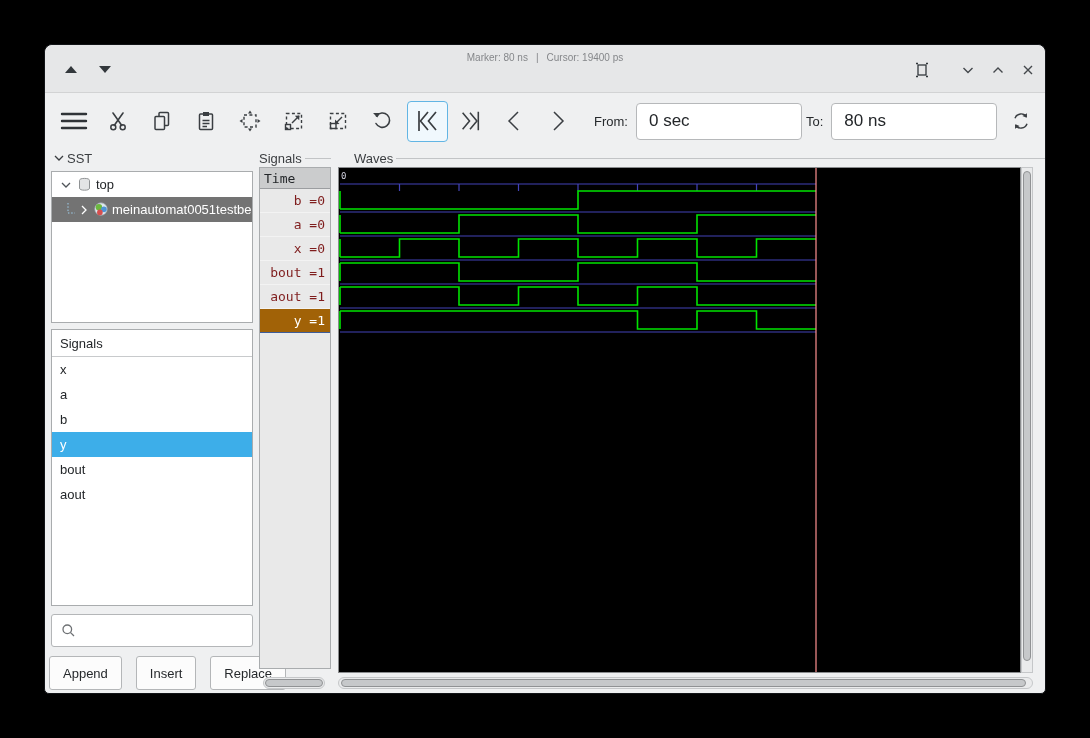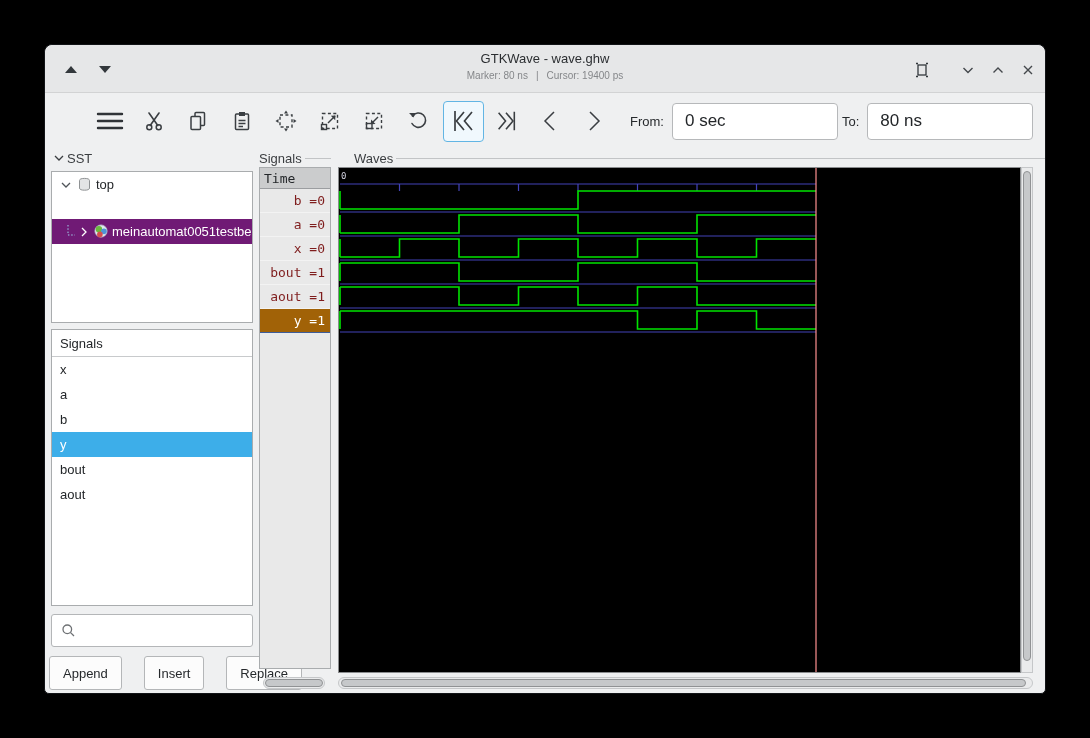--- a/index.html
+++ b/index.html
@@ -14,43 +14,43 @@
   .tb-title{font-size:13px;font-weight:500;color:#2b2e31;line-height:18px;}
   .tb-sub{font-size:10px;color:#85878a;line-height:15px;}
   .tb-sub span{margin:0 4px;}
   .shade-btn{position:absolute;top:17px;width:22px;height:16px;cursor:default;}
   .tri-up{width:0;height:0;border-left:6px solid transparent;border-right:6px solid transparent;
     border-bottom:7px solid #33383c;margin:4px auto 0;}
   .tri-down{width:0;height:0;border-left:6px solid transparent;border-right:6px solid transparent;
     border-top:7px solid #33383c;margin:4px auto 0;}
   .win-btn{position:absolute;top:14px;width:22px;height:22px;display:flex;align-items:center;justify-content:center;}
   
-  .toolbar{position:absolute;left:0;top:49px;right:0;height:54px;display:flex;align-items:center;padding-left:36px;}
+  .toolbar{position:absolute;left:0;top:49px;right:0;height:54px;display:flex;align-items:center;}
   .tbi{width:24px;height:24px;margin-right:20px;flex:0 0 auto;display:flex;align-items:center;justify-content:center;}
   .tbi svg{display:block;}
   .tbtn-hl{width:41px;height:41px;margin:0 6px 0 -7px;border:1px solid #62b5e4;background:#f0f8fd;
     border-radius:4px;display:flex;align-items:center;justify-content:center;flex:0 0 auto;}
   .tb-label{font-size:13px;color:#26292c;margin:0 8px 0 4px;flex:0 0 auto;}
   .tb-input{width:166px;height:37px;border:1px solid #b6b8ba;border-radius:4px;background:#fff;
     font-size:17px;color:#232629;padding:0 12px;font-family:"Liberation Sans",sans-serif;flex:0 0 auto;}
   
   .frame-label{position:absolute;font-size:13px;color:#3a3d40;display:flex;align-items:center;}
   .frame-label .line{height:1px;background:#c2c4c6;flex:1 0 auto;margin-left:3px;}
   
   .panel{position:absolute;background:#fff;border:1px solid #a9acae;}
   .tree-row{height:25px;display:flex;align-items:center;font-size:13px;color:#232629;white-space:nowrap;overflow:hidden;}
-  .tree-row.sel{background:#701a75;color:#fff;margin-top:22px;}
+  .tree-row.sel{background:#737373;color:#fff;}
   .chev{flex:0 0 auto;display:flex;align-items:center;justify-content:center;width:16px;height:16px;}
   .list-item{height:25px;line-height:25px;padding-left:8px;font-size:13px;color:#232629;}
   .list-item.sel{background:#3daee9;color:#fff;}
   .list-header{height:27px;line-height:27px;padding-left:8px;font-size:13px;color:#232629;border-bottom:1px solid #c8cacc;}
   .search-box{position:absolute;left:6px;top:569px;width:202px;height:33px;background:#fff;
     border:1px solid #b4b6b8;border-radius:3px;display:flex;align-items:center;}
   .search-box input{border:none;outline:none;flex:1;font-size:13px;font-family:"Liberation Sans",sans-serif;background:transparent;}
-  .btn-row{position:absolute;left:4px;top:611px;width:204px;display:flex;gap:22px;justify-content:space-between;}
+  .btn-row{position:absolute;left:4px;top:611px;width:204px;display:flex;gap:14px;justify-content:space-between;}
   .btn-row button{height:34px;background:#fcfcfc;border:1px solid #b4b6b8;border-radius:3px;
     font-size:13px;color:#26292c;padding:0 13px;font-family:"Liberation Sans",sans-serif;}
   
   .sigpanel{position:absolute;left:214px;top:122px;width:72px;height:502px;background:#e9e9e9;
     border:1px solid #a9acae;font-family:"DejaVu Sans Mono",monospace;overflow:hidden;}
   .time-hdr{height:21px;line-height:21px;background:#cbcccd;border-bottom:1px solid #9b9da0;
     font-size:13px;color:#232629;padding-left:4px;}
   .sig-row{height:24px;line-height:24px;font-size:13px;color:#7f1d1d;text-align:right;padding-right:5px;
     border-bottom:1px solid #f3f3f3;background:#e9e9e9;}
   .sig-row.sel{background:#a16207;color:#fff;border-bottom-color:#3d5c99;}
@@ -68,21 +68,20 @@
 <div class="window">
 
   <div class="titlebar">
     <div class="shade-btn" style="left:15px">
         <div class="tri-up"></div>
       </div>
     <div class="shade-btn" style="left:49px">
         <div class="tri-down"></div>
       </div>
     <div class="tb-center">
-      <div class="tb-title">GTKWave - wave.ghw</div>
       <div class="tb-sub"><span>Marker: 80 ns</span><span>|</span><span>Cursor: 19400 ps</span></div>
     </div>
     <div class="win-btn" style="left:866px">
       <svg width="16" height="16" viewBox="0 0 16 16">
         <rect x="4" y="3" width="8" height="10" fill="none" stroke="#33383c" stroke-width="1.3"></rect>
         <path d="M2 1.5 h2 M12 1.5 h2 M2 14.5 h2 M12 14.5 h2" stroke="#33383c" stroke-width="1.3"></path>
       </svg>
     </div>
     <div class="win-btn" style="left:912px">
       <svg width="14" height="14" viewBox="0 0 14 14">

